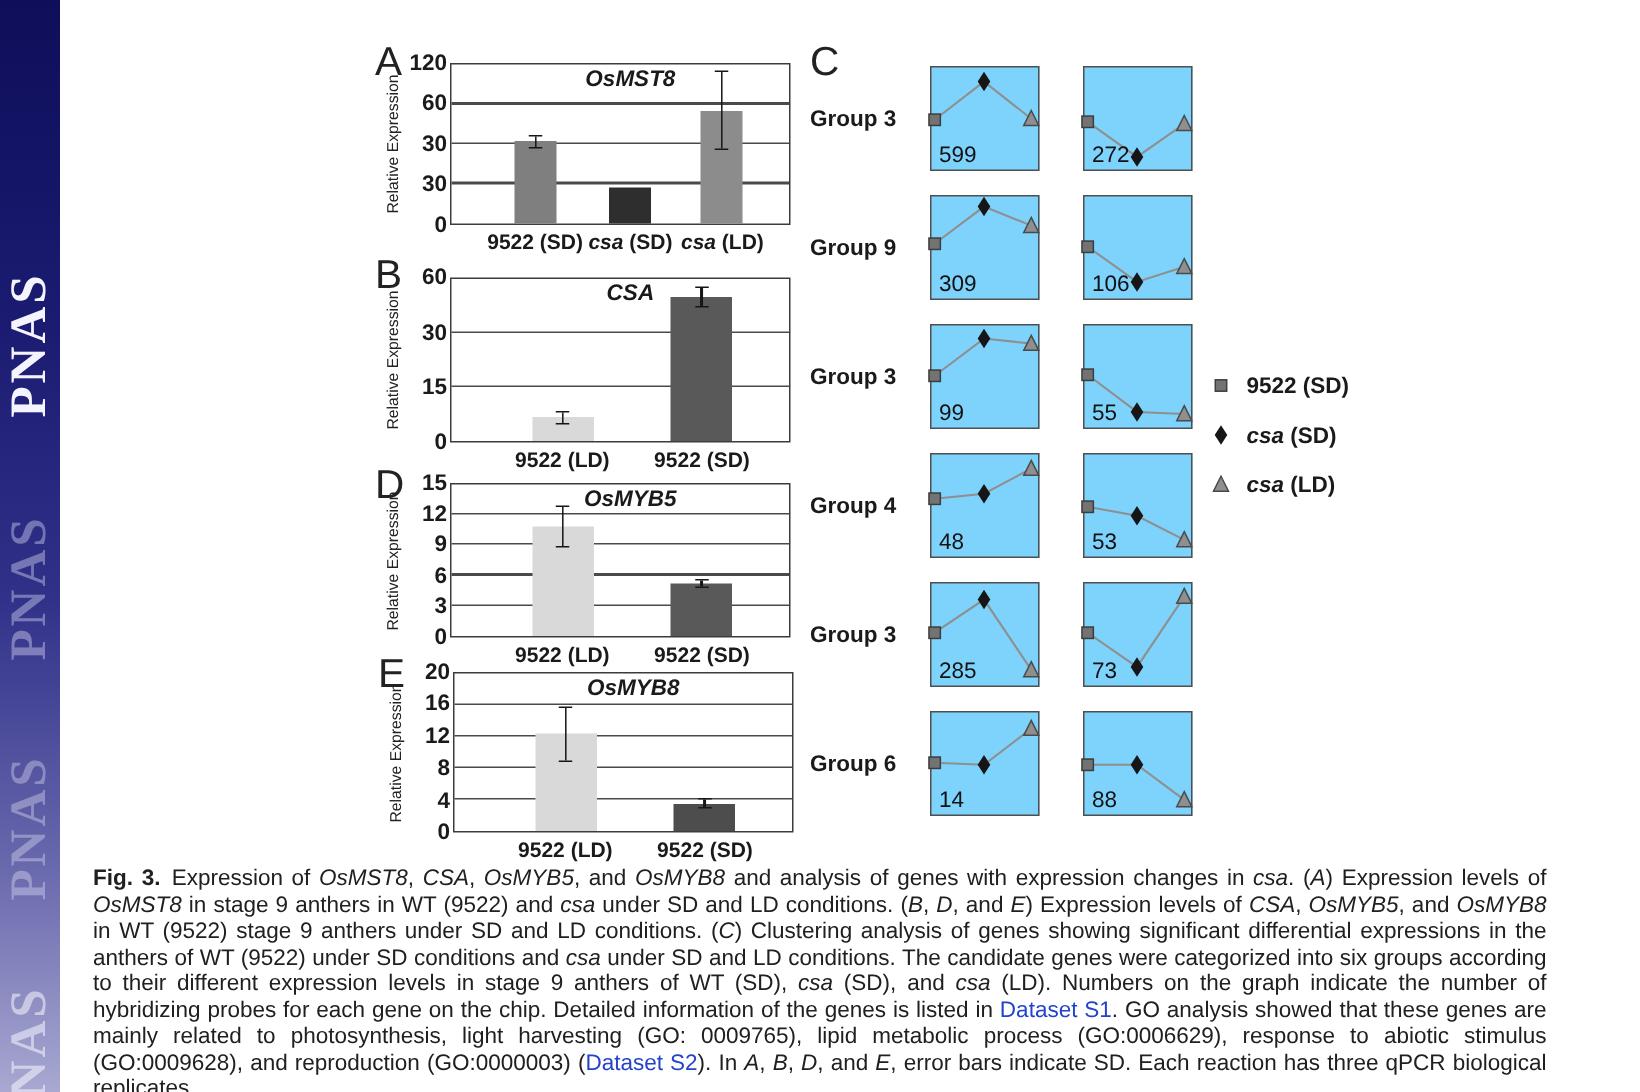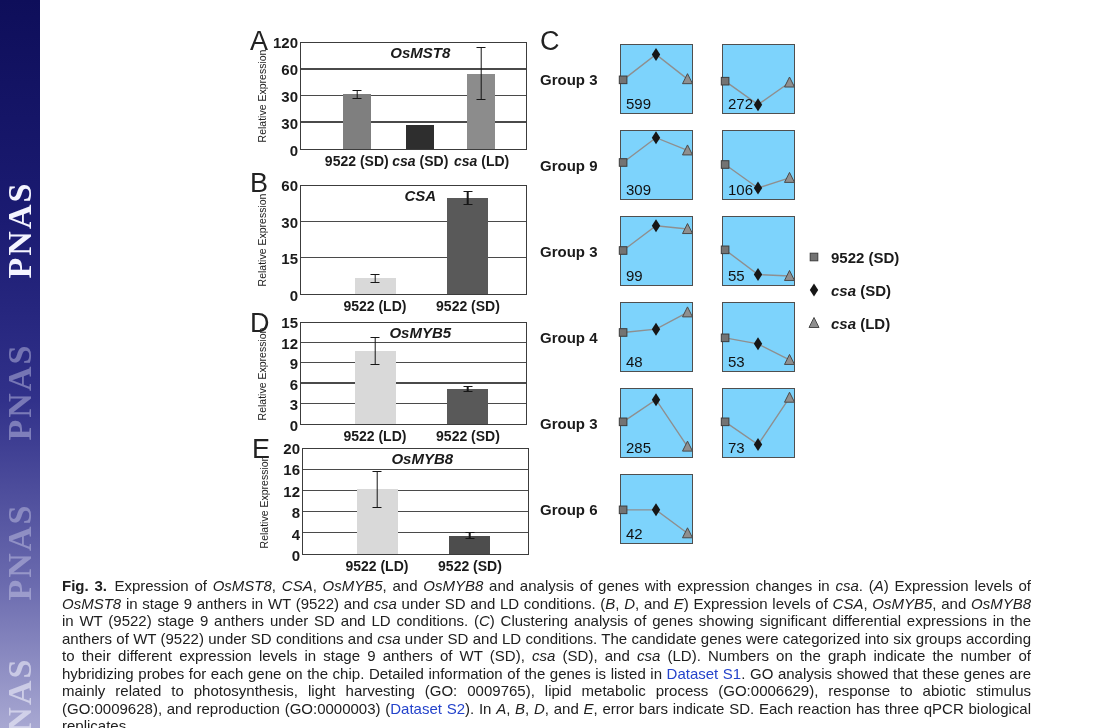--- a/index.html
+++ b/index.html
@@ -280,26 +280,35 @@
               <path d="M 35 49.11 L 39.2 55.61 L 35 62.11 L 30.8 55.61 Z" fill="#161616"></path>
               <path d="M 66.5 3.210000000000001 L 71.5 13.21 L 61.5 13.21 Z" fill="#8f8f8f" stroke="#4a4a4a"></path>
             </svg>
             <div class="mini-count">73</div>
           </div>
         </div>
         <div class="c-row">
           <div class="c-group-label">Group 6</div>
           <div class="mini-box">
             <svg width="70" height="67">
+              <polyline points="2.1,33.5 35,34.84 66.5,10.72" fill="none" stroke="#8f8f8f" stroke-width="1.4"></polyline>
+              <rect x="-1.6999999999999997" y="29.7" width="7.6" height="7.6" fill="#737373" stroke="#3d3d3d"></rect>
+              <path d="M 35 28.340000000000003 L 39.2 34.84 L 35 41.34 L 30.8 34.84 Z" fill="#161616"></path>
+              <path d="M 66.5 5.220000000000001 L 71.5 15.22 L 61.5 15.22 Z" fill="#8f8f8f" stroke="#4a4a4a"></path>
+            </svg>
+            <div class="mini-count">14</div>
+          </div>
+          <div class="mini-box">
+            <svg width="70" height="67">
               <polyline points="2.1,34.84 35,34.84 66.5,58.29" fill="none" stroke="#8f8f8f" stroke-width="1.4"></polyline>
               <rect x="-1.6999999999999997" y="31.040000000000003" width="7.6" height="7.6" fill="#737373" stroke="#3d3d3d"></rect>
               <path d="M 35 28.340000000000003 L 39.2 34.84 L 35 41.34 L 30.8 34.84 Z" fill="#161616"></path>
               <path d="M 66.5 52.79 L 71.5 62.79 L 61.5 62.79 Z" fill="#8f8f8f" stroke="#4a4a4a"></path>
             </svg>
-            <div class="mini-count">42</div>
+            <div class="mini-count">88</div>
           </div>
         </div>
       </div>
       <div class="c-legend">
         <div class="c-legend-row">
           <svg width="16" height="18">
             <rect x="4.2" y="5.2" width="7.6" height="7.6" fill="#737373" stroke="#3d3d3d"></rect>
           </svg>
           <span class="c-legend-label"><span class="seg">9522 (SD)</span></span>
         </div>

